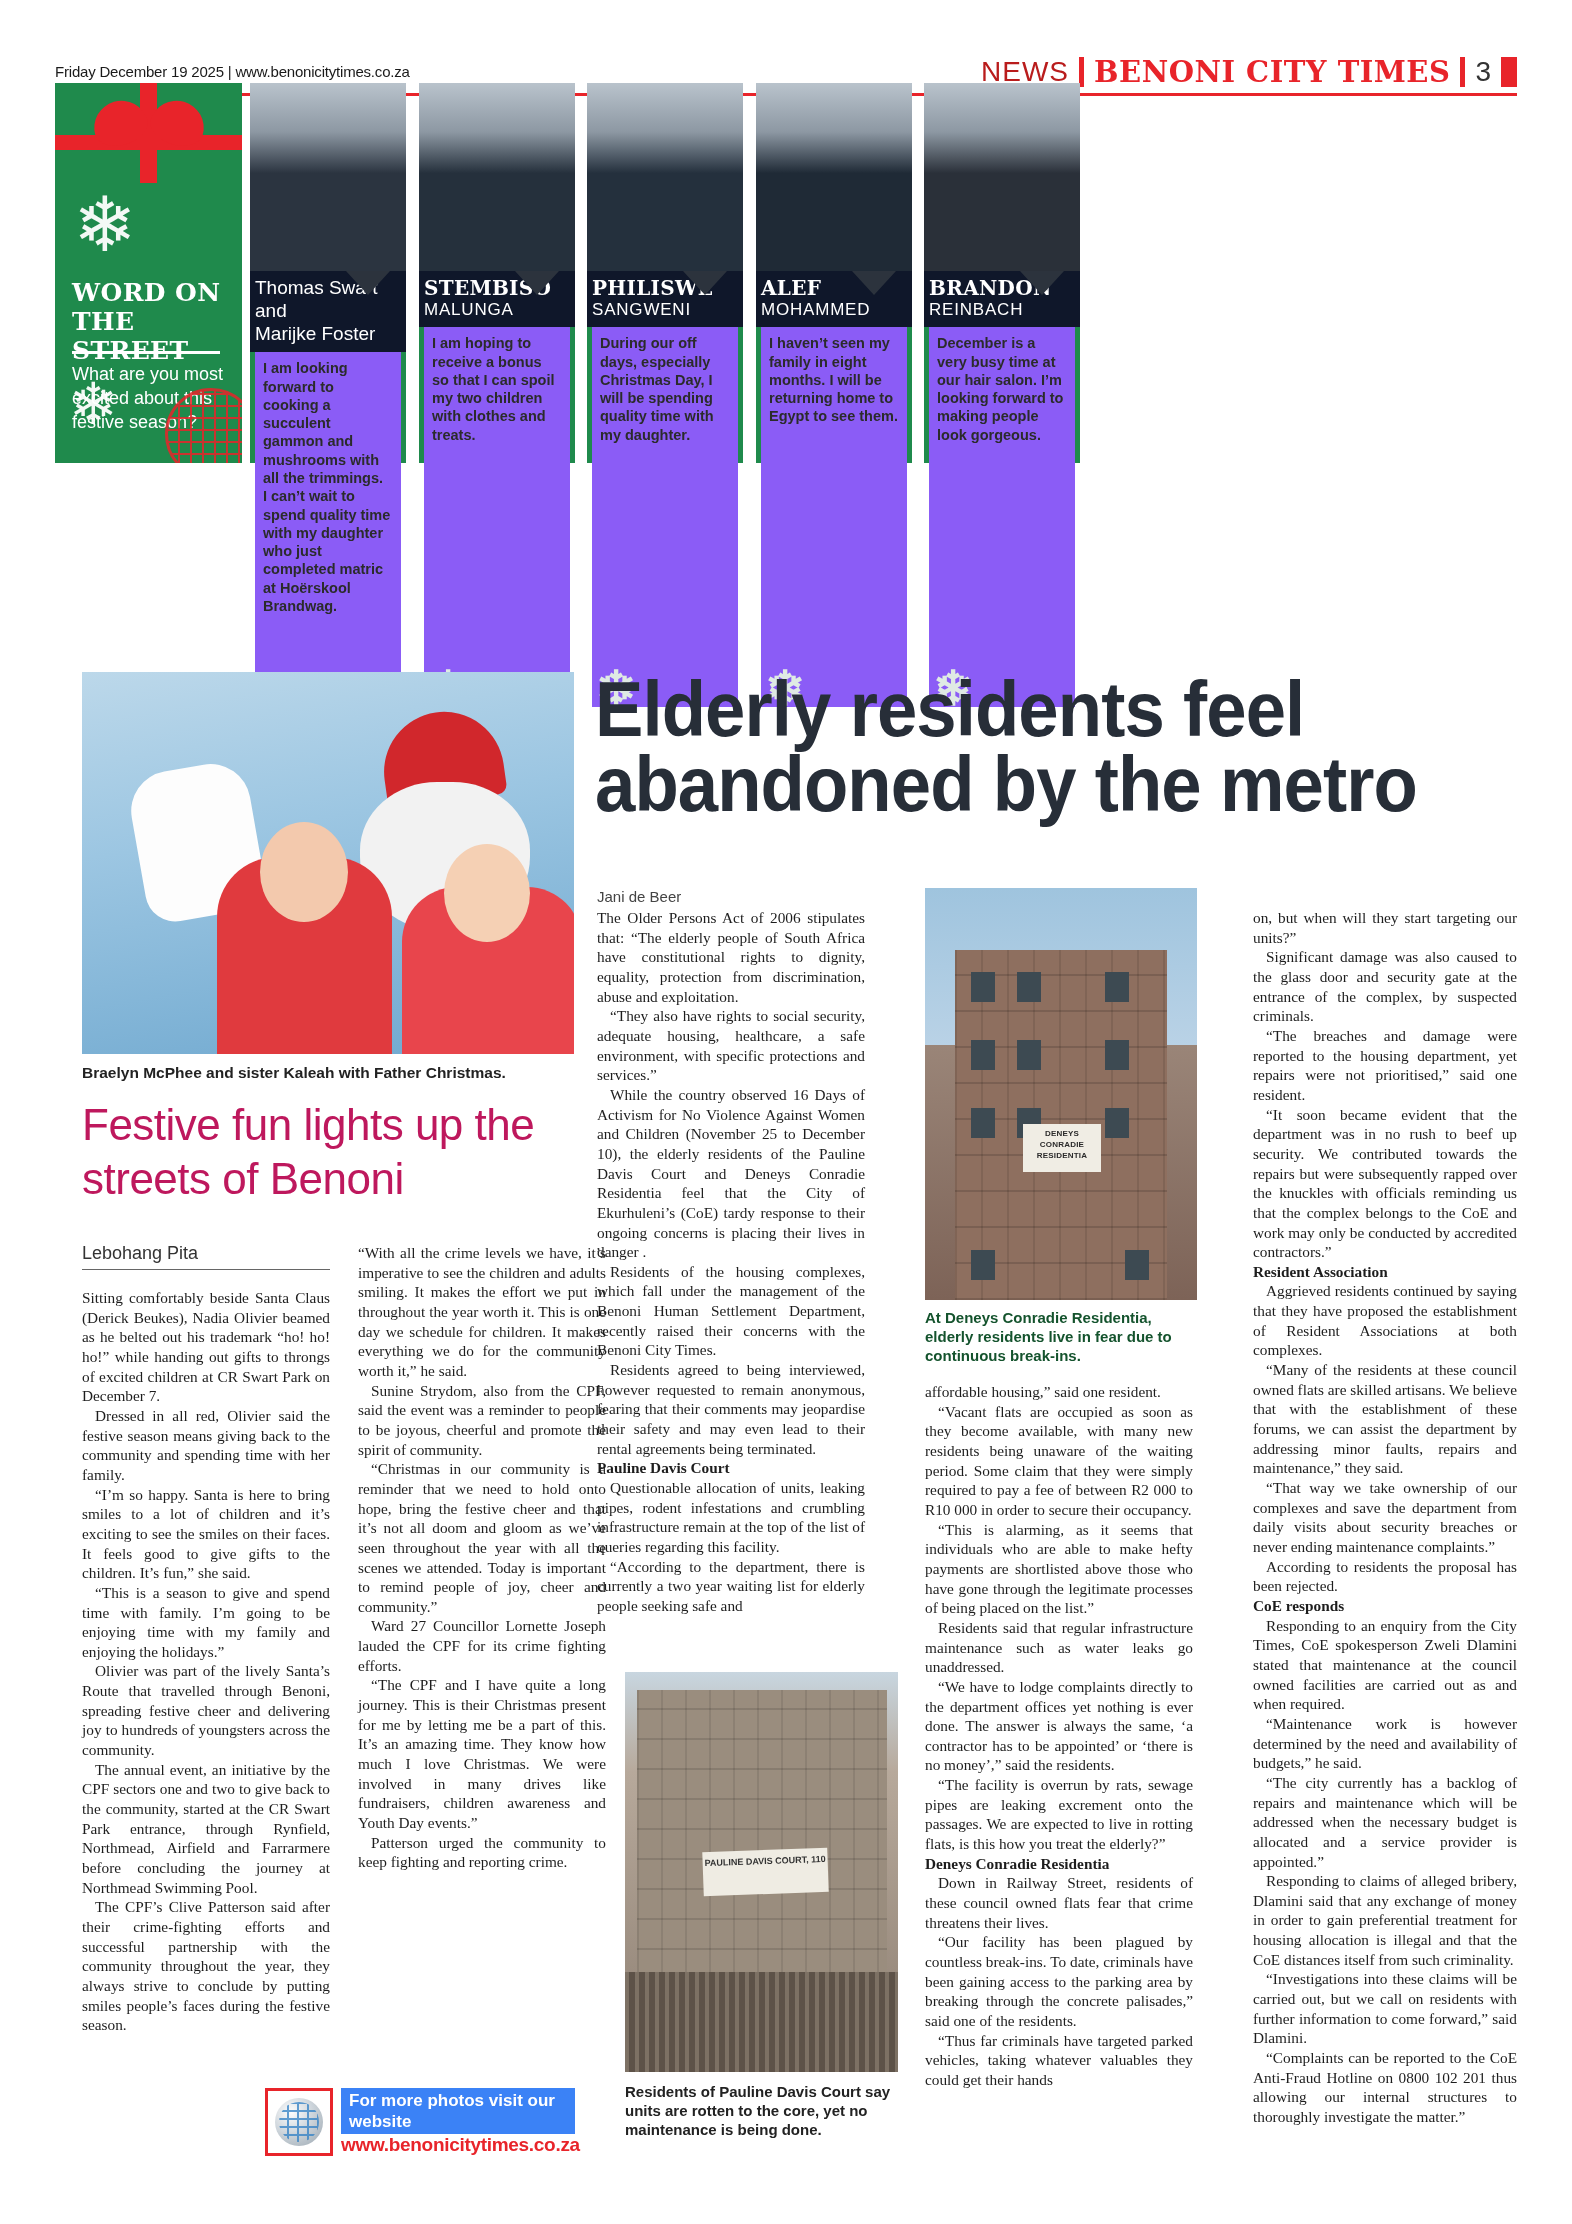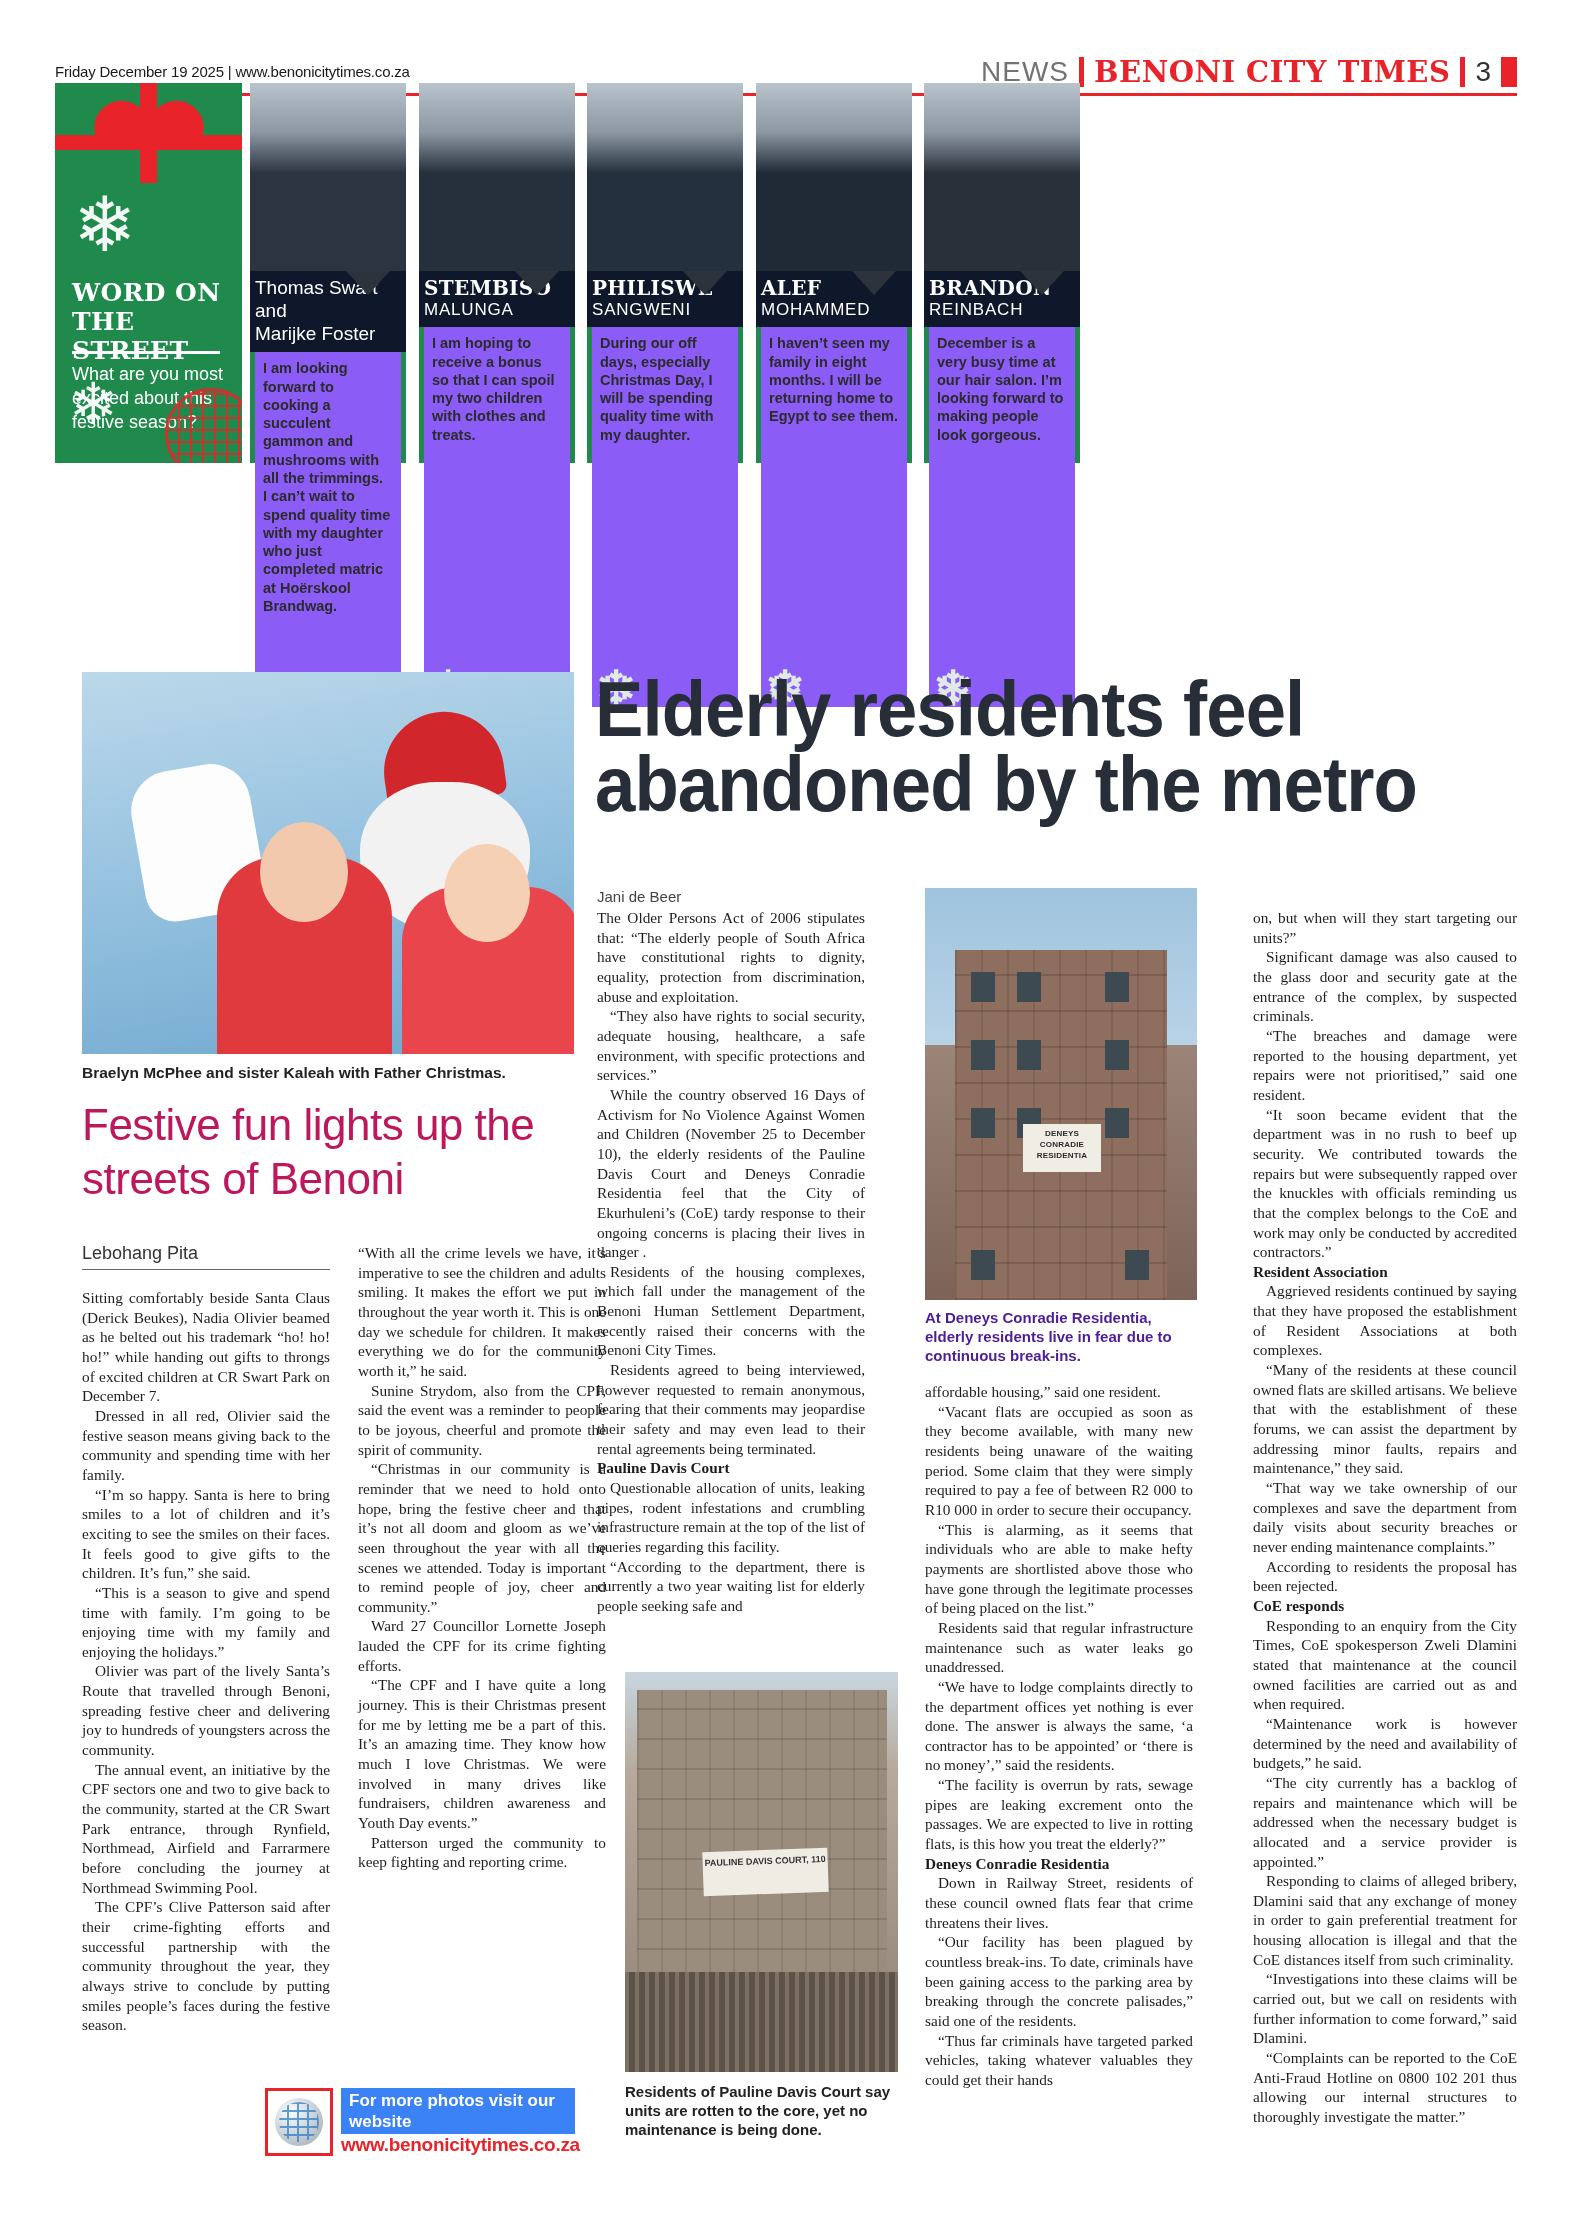--- a/index.html
+++ b/index.html
@@ -9,21 +9,21 @@
     font-family: "Liberation Sans", sans-serif;
   }
   .page { position: relative; width: 1572px; height: 2224px; background:#fff; overflow:hidden; }
 
   
   .masthead { position:absolute; left:55px; top:55px; width:1462px; height:42px; }
   .mh-left { position:absolute; left:0; top:8px; font-size:15px; color:#1a1a1a;
              font-family:"Liberation Sans Narrow","Liberation Sans",sans-serif; letter-spacing:-0.2px;}
   .mh-rule { position:absolute; left:0; top:38px; width:1462px; height:3px; background:#e8242a; }
   .mh-right { position:absolute; right:0; top:0; display:flex; align-items:center; gap:10px; }
-  .mh-news { font-size:28px; color:#737373; letter-spacing:1px; font-weight:300;
+  .mh-news { font-size:28px; color:#b91c1c; letter-spacing:1px; font-weight:300;
              font-family:"Liberation Sans Narrow","Liberation Sans",sans-serif;margin-left:24px;}
   .mh-bar { width:5px; height:30px; background:#e8242a; display:inline-block; }
   .mh-title { font-size:29px; color:#e8242a; font-weight:bold; letter-spacing:0.5px;
               font-family:"DejaVu Serif", serif; }
   .mh-page { font-size:28px; color:#333; font-weight:400; }
   .mh-block { width:16px; height:30px; background:#e8242a; display:inline-block; }
   .green-panel {
     position:absolute; left:55px; top:83px; width:187px; height:380px;
     background:#1f8a4c; color:#fff; overflow:hidden;
   }
@@ -157,21 +157,21 @@
     position:absolute; background:#3d4a52; width:24px; height:30px;
   }
   .bld1 .sign {
     position:absolute; left:98px; top:236px; width:78px; height:48px;
     background:#f0ede4; color:#2b2b2b; font-size:8px; font-weight:bold;
     text-align:center; line-height:1.35; padding-top:5px; letter-spacing:.2px;
   }
   .caption-bld1 {
     position:absolute; left:925px; top:1308px; width:272px;
     font-family:"Liberation Sans", sans-serif;
-    font-size:15px; font-weight:bold; line-height:1.28; color:#4c1d95;
+    font-size:15px; font-weight:bold; line-height:1.28; color:#14532d;
   }
   .bld2 {
     position:absolute; left:625px; top:1672px; width:273px; height:400px;
     background:linear-gradient(180deg,#c8d6e0 0%, #b7a99b 25%, #8d7f72 100%);
     overflow:hidden;
   }
   .bld2 .block {
     position:absolute; left:12px; top:18px; width:250px; height:290px;
     background:#9a8d7e;
     background-image:

